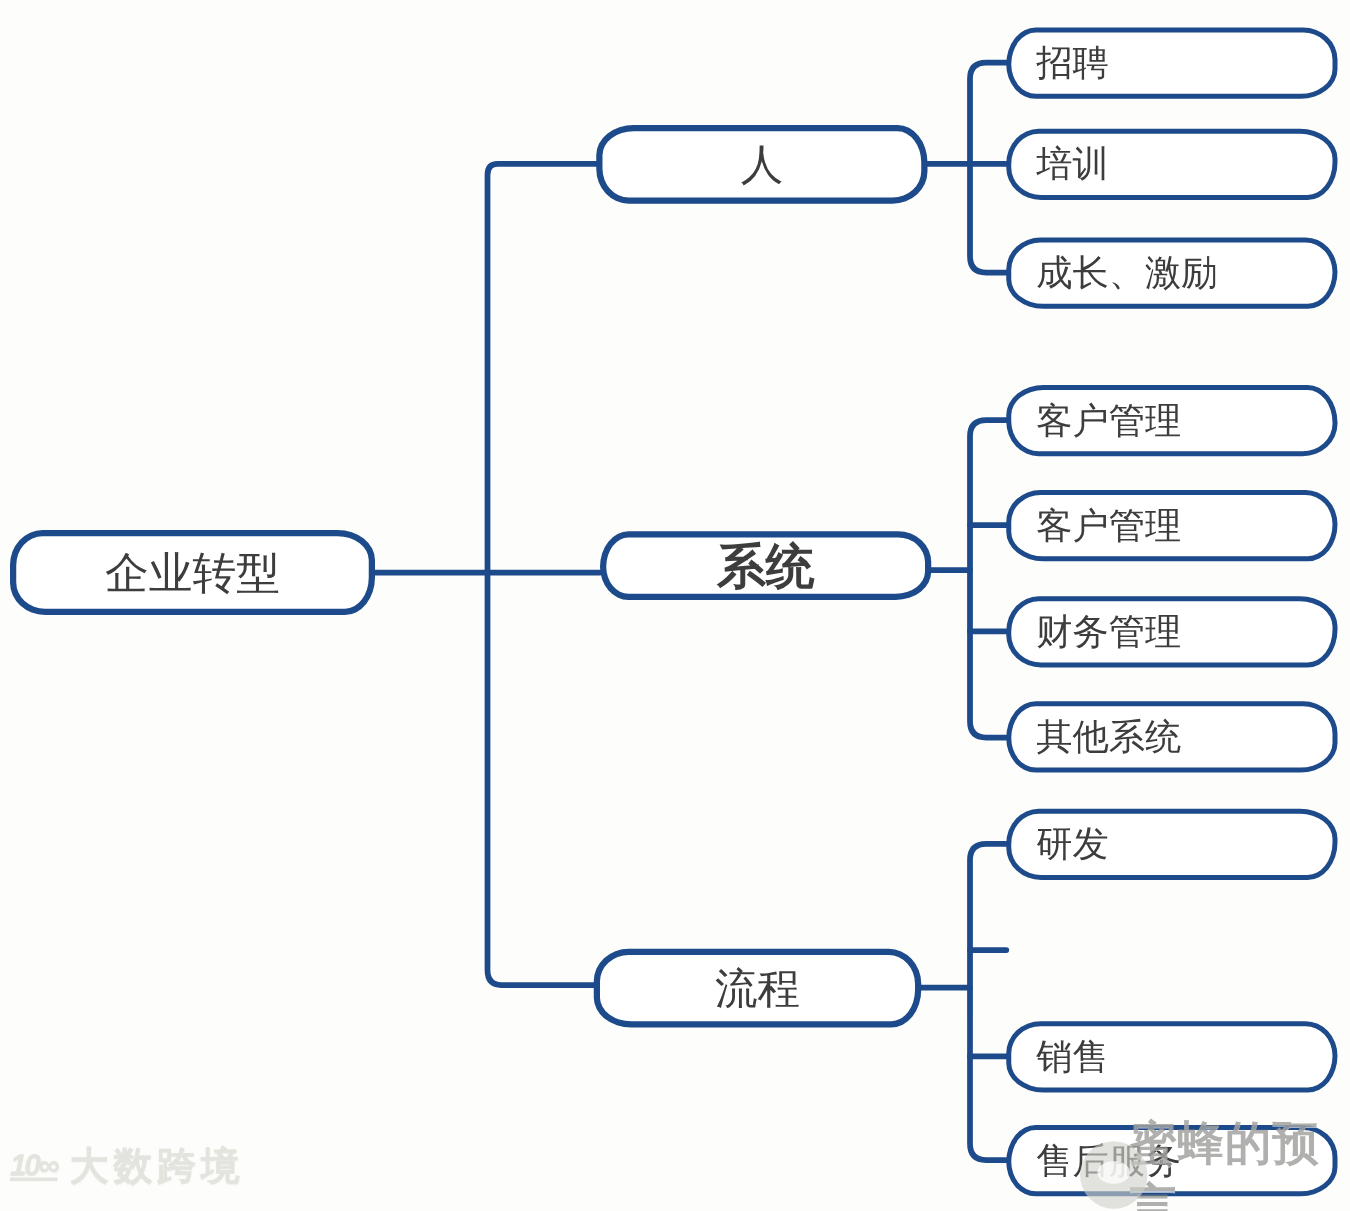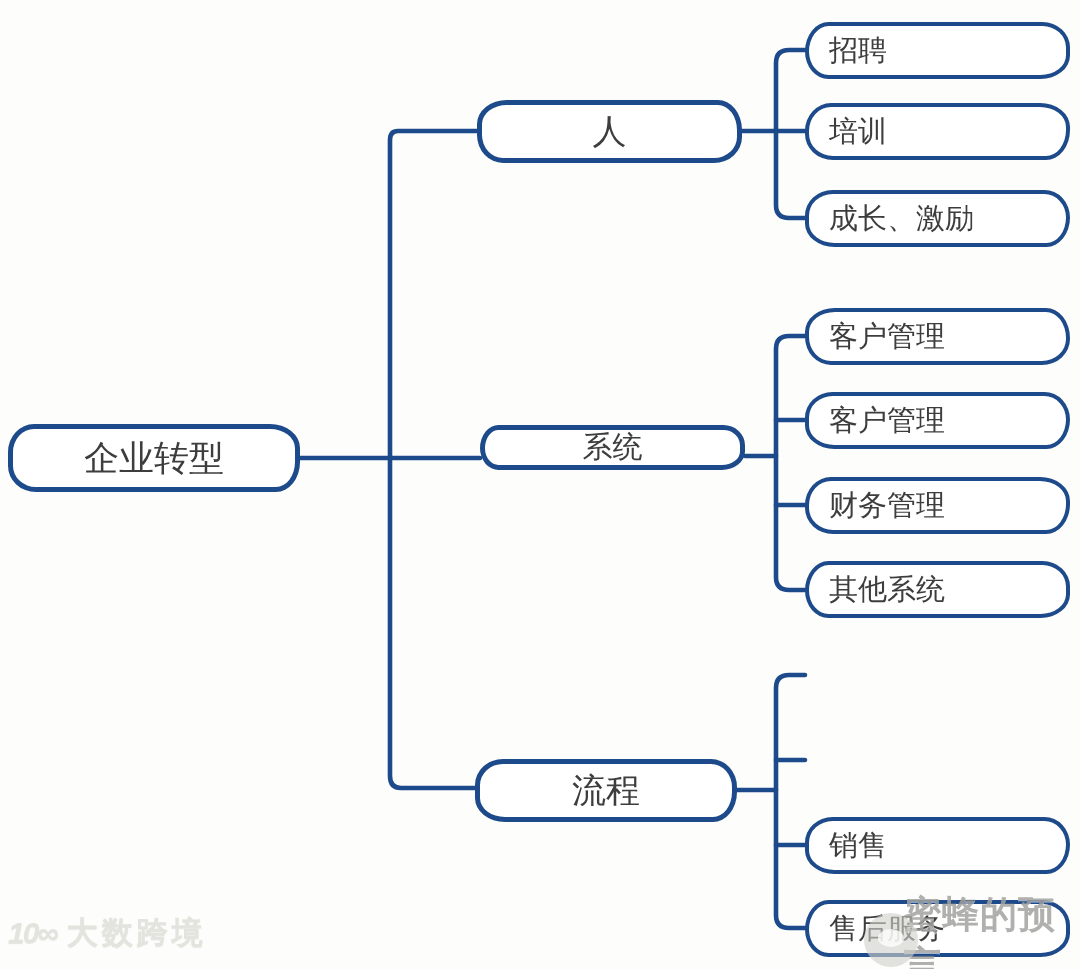--- a/index.html
+++ b/index.html
@@ -30,21 +30,21 @@
   }
   .node.center { justify-content: center; }
   .node.leftpad { justify-content: flex-start; padding-left: 20px; }
   
   .r1 { border-radius: 26px 30px 24px 28px / 28px 24px 30px 26px; }
   .r2 { border-radius: 30px 24px 28px 26px / 24px 30px 26px 28px; }
   .r3 { border-radius: 24px 28px 30px 24px / 30px 26px 24px 28px; }
   .r4 { border-radius: 28px 26px 24px 30px / 26px 28px 30px 24px; }
   .root-node    { left: 8px;   top: 424px; width: 292px; height: 68px; font-size: 35px; }
   .branch-people  { left: 477px; top: 100px; width: 265px; height: 63px; font-size: 34px; }
-  .branch-system  { left: 480px; top: 425px; width: 265px; height: 45px; font-size: 30px; }
+  .branch-system  { left: 480px; top: 425px; width: 265px; height: 55px; font-size: 39px; font-weight: bold; }
   .branch-process { left: 475px; top: 759px; width: 262px; height: 63px; font-size: 34px; }
   .leaf { left: 805px; width: 265px; height: 57px; font-size: 29px; border-width: 4.5px; }
   .leaf-1  { top: 22px;  }
   .leaf-2  { top: 103px; }
   .leaf-3  { top: 190px; }
   .leaf-4  { top: 308px; }
   .leaf-5  { top: 392px; }
   .leaf-6  { top: 477px; }
   .leaf-7  { top: 561px; }
   .leaf-8  { top: 647px; }
@@ -54,22 +54,23 @@
 
   
   .wm-left {
     position: absolute; left: 8px; top: 912px;
     display: flex; align-items: center; gap: 10px;
     color: #e4e4de;
     text-shadow: 0 1px 1px rgba(180,180,175,0.35);
     user-select: none;
   }
   .wm-left .wm-logo {
-    font-size: 30px; font-weight: bold; font-style: italic;
+    font-size: 24px; font-weight: bold; font-style: italic;
     letter-spacing: -2px;
+    text-decoration: underline;
   }
   .wm-left .wm-text {
     font-size: 31px; font-weight: bold; letter-spacing: 4px;
   }
   .wm-right {
     position: absolute; left: 864px; top: 890px;
     display: flex; align-items: center;
     z-index: 5;
     user-select: none;
   }
@@ -154,20 +155,23 @@
   <div class="node leftpad leaf leaf-5 r4">
     <span>客户管理</span>
   </div>
   <div class="node leftpad leaf leaf-6 r1">
     <span>财务管理</span>
   </div>
   <div class="node leftpad leaf leaf-7 r3">
     <span>其他系统</span>
   </div>
 
+  <div class="node leftpad leaf leaf-8 r1">
+    <span>研发</span>
+  </div>
   <div class="node leftpad leaf leaf-10 r4">
     <span>销售</span>
   </div>
   <div class="node leftpad leaf leaf-11 r3">
     <span>售后服务</span>
   </div>
 
   <div class="wm-left">
     <span class="wm-logo">10∞</span>
     <span class="wm-text">大数跨境</span>

